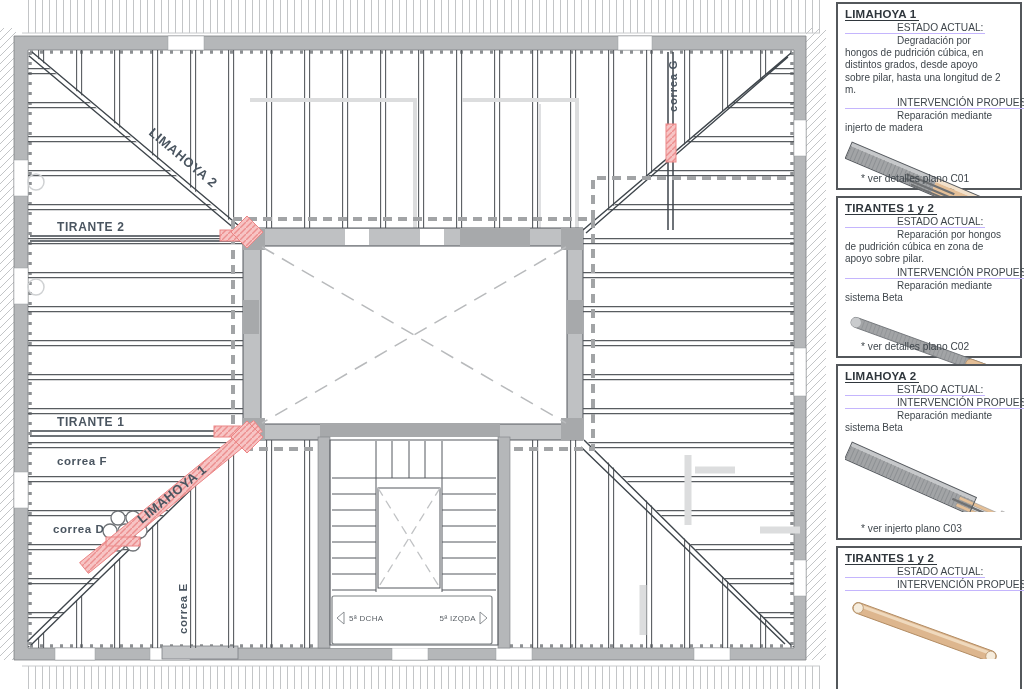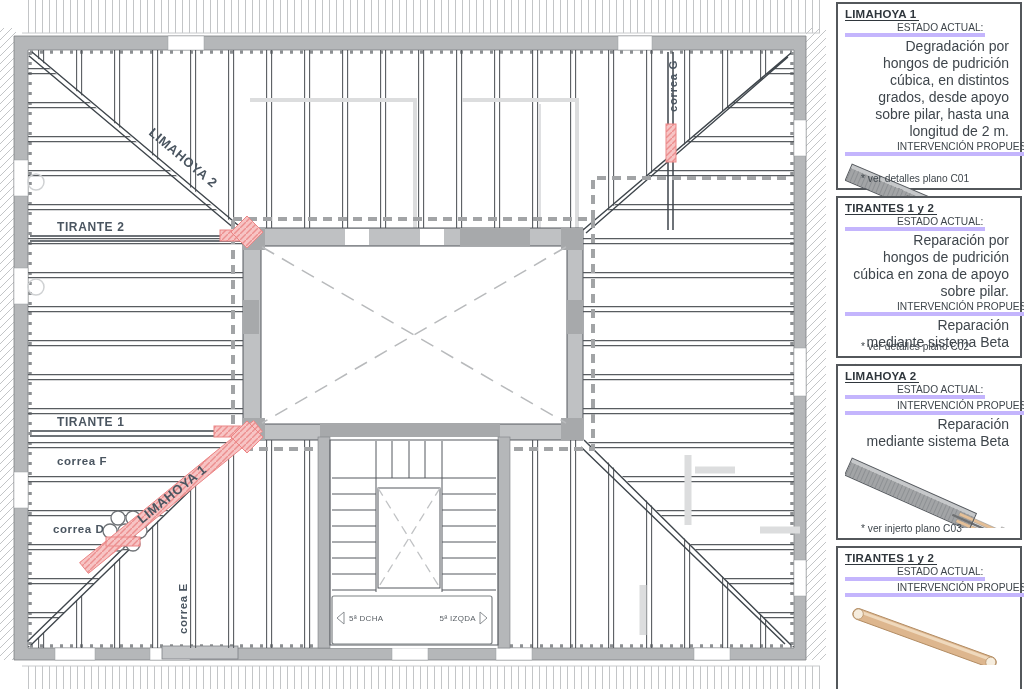--- a/index.html
+++ b/index.html
@@ -10,23 +10,23 @@
   .plan-area svg{display:block;}
 
   
   .sidebar{position:absolute;left:836px;top:2px;width:186px;display:flex;
            flex-direction:column;gap:6px;}
   .card{box-sizing:border-box;border:2px solid #53575b;background:#fff;
         padding:4px 7px;position:relative;}
   .card.c1{height:188px}.card.c2{height:162px}.card.c3{height:176px}.card.c4{height:170px}
   .card-title{margin:0 0 1px 0;font-size:11.5px;font-weight:bold;letter-spacing:.2px;
         color:#2f363c;border-bottom:1.6px solid #2f363c;width:max-content;padding-right:3px;}
-  .subhead{font-size:10.2px;color:#3f464c;border-bottom:4px solid #c4b5fd;
+  .subhead{font-size:10.2px;color:#3f464c;border-bottom:1px solid #c4b5fd;
         width:max-content;padding-left:52px;padding-right:2px;margin-top:1px;}
-  .body{font-size:14px;line-height:1.22;margin:1px 4px 0 0;text-indent:52px;color:#3f464c;text-align:right;}
+  .body{font-size:10px;line-height:1.22;margin:1px 12px 0 0;text-indent:52px;color:#3f464c;}
   .illus{margin-top:2px;}
   .footnote{position:absolute;left:23px;bottom:4px;font-size:10.2px;color:#3f464c;}
 
   
   .lbl{fill:#4a5560;font-weight:bold;letter-spacing:.6px;}
   .lbl-diag{font-size:13px;}
   .lbl-h{font-size:12px;}
   .lbl-s{font-size:11.5px;}
   .lbl-stair{font-size:8px;font-weight:normal;letter-spacing:.3px;fill:#5a6066;}
 </style>
@@ -201,20 +201,21 @@
   </svg>
   </div>
 
   <aside class="sidebar">
 
     <section class="card c1">
       <h3 class="card-title">LIMAHOYA 1</h3>
       <div class="subhead">ESTADO ACTUAL:</div>
       <p class="body">Degradación por hongos de pudrición cúbica, en distintos grados, desde apoyo sobre pilar, hasta una longitud de 2 m.</p>
       <div class="subhead">INTERVENCIÓN PROPUESTA:</div>
+      <p class="body">Reparación mediante injerto de madera</p>
       <div class="illus">
         <svg width="170" height="72" viewBox="0 0 170 72">
           <g transform="translate(6,10) rotate(23)">
             <rect x="0" y="-4" width="92" height="4" fill="#c6c8ca"></rect>
             <rect x="92" y="-4" width="66" height="4" fill="#f2e1cb"></rect>
             <rect x="0" y="0" width="92" height="13" fill="#a2a4a6"></rect>
             <rect x="0" y="0" width="92" height="13" fill="url(#ribs)" opacity="0.55"></rect>
             <rect x="92" y="0" width="66" height="13" fill="#e4bf97"></rect>
             <rect x="158" y="-4" width="5" height="17" fill="#f6edde" stroke="#8d8f91" stroke-width="0.6"></rect>
             <rect x="62" y="3" width="52" height="2.2" fill="#6f7173"></rect>

